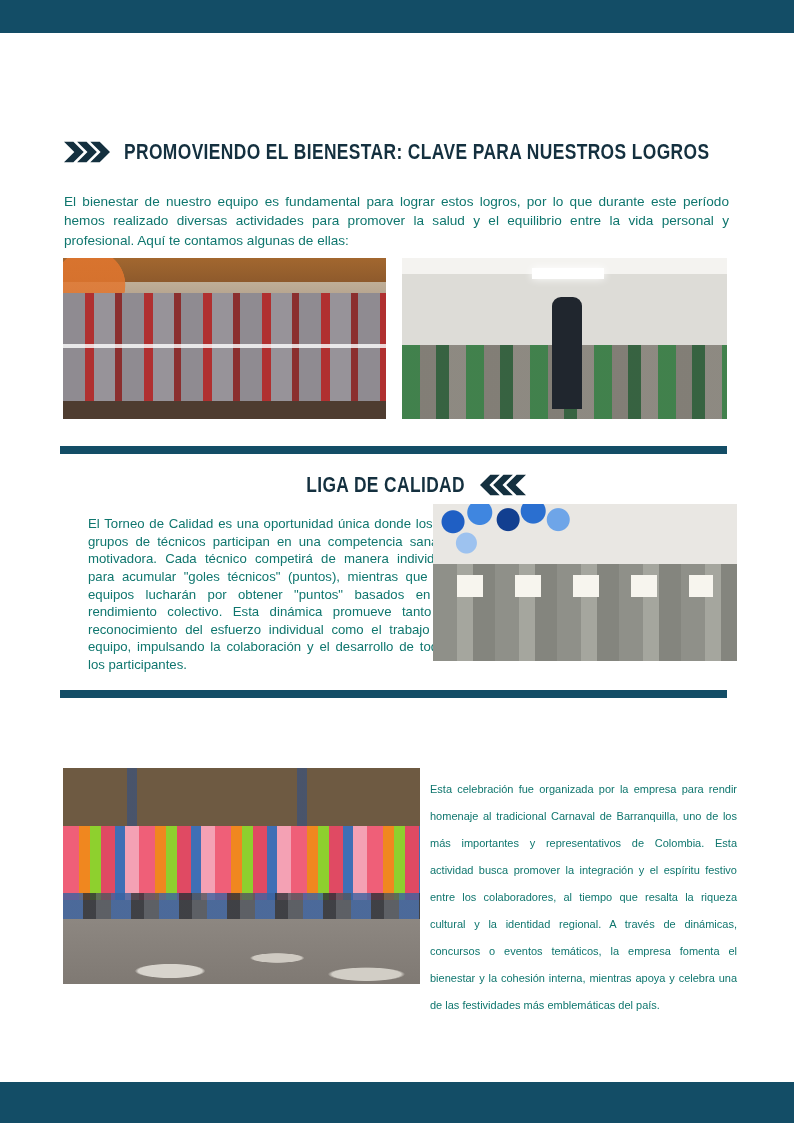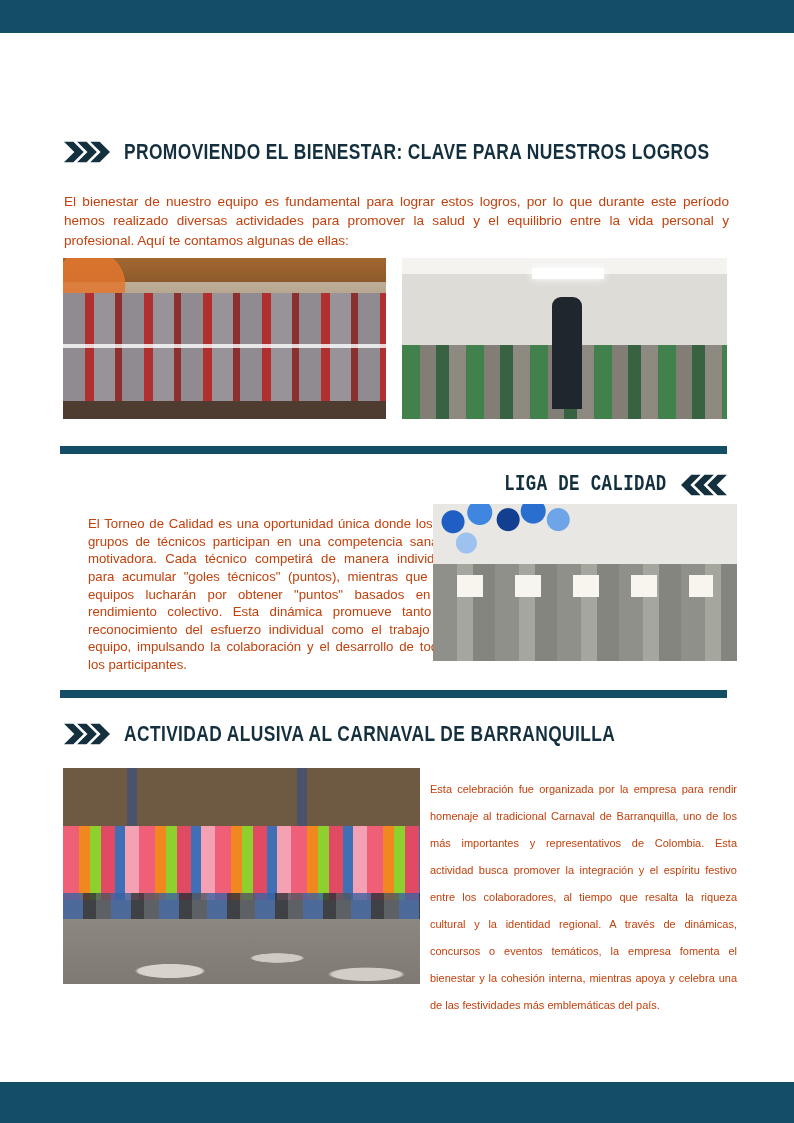--- a/index.html
+++ b/index.html
@@ -18,21 +18,21 @@
   
   .heading-row{position:absolute;display:flex;align-items:center;gap:14px;}
   .h-title{font-size:22px;font-weight:bold;color:#14303f;letter-spacing:.5px;
            white-space:nowrap;display:inline-block;transform:scaleX(.79);}
   .origin-left{transform-origin:left center;}
   .origin-right{transform-origin:right center;}
   .chev{flex:0 0 auto;display:block;}
   .chev polygon{fill:#14303f;}
 
   
-  .para{position:absolute;color:#c2410c;text-align:justify;}
+  .para{position:absolute;color:#0f766e;text-align:justify;}
   .para-1{left:64px;top:178px;width:665px;font-size:13.6px;line-height:19.5px;}
   .para-liga{left:68px;top:502px;width:364px;font-size:13.2px;line-height:17.6px;margin-left:20px;}
   .para-carnaval{left:430px;top:765px;width:307px;font-size:11px;line-height:27px;}
 
   
   .divider{position:absolute;left:60px;width:667px;height:8px;background:#134d66;}
 
   
   .photo{position:absolute;overflow:hidden;}
   .photo > div{position:absolute;}
@@ -107,49 +107,41 @@
     <div class="floor"></div>
   </div>
   <div class="photo photo-meeting" style="left:402px;top:258px;width:325px;height:161px;">
     <div class="light"></div>
     <div class="crowd"></div>
     <div class="person"></div>
   </div>
 
   <div class="divider" style="top:446px;"></div>
 
-  <div class="heading-row" style="left:63px;top:472px;width:664px;justify-content:flex-end;font-family:Liberation Mono, monospace;">
+  <div class="heading-row" style="left:63px;top:472px;width:664px;justify-content:center;">
     <span class="h-title origin-right">LIGA DE CALIDAD</span>
     <svg class="chev" width="46" height="22" viewBox="0 0 49 22">
       <g transform="translate(49,0) scale(-1,1)">
         <polygon points="0,0 10,0 21,11 10,22 0,22 11,11"></polygon>
         <polygon points="14,0 24,0 35,11 24,22 14,22 25,11"></polygon>
         <polygon points="28,0 38,0 49,11 38,22 28,22 39,11"></polygon>
       </g>
     </svg>
   </div>
 
   <p class="para para-liga">El Torneo de Calidad es una oportunidad única donde los 12 grupos de técnicos participan en una competencia sana y motivadora. Cada técnico competirá de manera individual para acumular "goles técnicos" (puntos), mientras que los equipos lucharán por obtener "puntos" basados en el rendimiento colectivo. Esta dinámica promueve tanto el reconocimiento del esfuerzo individual como el trabajo en equipo, impulsando la colaboración y el desarrollo de todos los participantes.</p>
 
   <div class="photo photo-liga" style="left:433px;top:504px;width:304px;height:157px;">
     <div class="balloons"></div>
     <div class="crowd"></div>
     <div class="certs"></div>
   </div>
 
   <div class="divider" style="top:690px;"></div>
 
-  <div class="heading-row" style="left:64px;top:721px;">
-    <svg class="chev" width="46" height="22" viewBox="0 0 49 22">
-      <polygon points="0,0 10,0 21,11 10,22 0,22 11,11"></polygon>
-      <polygon points="14,0 24,0 35,11 24,22 14,22 25,11"></polygon>
-      <polygon points="28,0 38,0 49,11 38,22 28,22 39,11"></polygon>
-    </svg>
-    <span class="h-title origin-left">ACTIVIDAD ALUSIVA AL CARNAVAL DE BARRANQUILLA</span>
-  </div>
 
   <div class="photo photo-carnaval" style="left:63px;top:768px;width:357px;height:216px;">
     <div class="beams"></div>
     <div class="crowd"></div>
     <div class="jeans"></div>
     <div class="floor"></div>
   </div>
 
   <p class="para para-carnaval">Esta celebración fue organizada por la empresa para rendir homenaje al tradicional Carnaval de Barranquilla, uno de los más importantes y representativos de Colombia. Esta actividad busca promover la integración y el espíritu festivo entre los colaboradores, al tiempo que resalta la riqueza cultural y la identidad regional. A través de dinámicas, concursos o eventos temáticos, la empresa fomenta el bienestar y la cohesión interna, mientras apoya y celebra una de las festividades más emblemáticas del país.</p>
 

